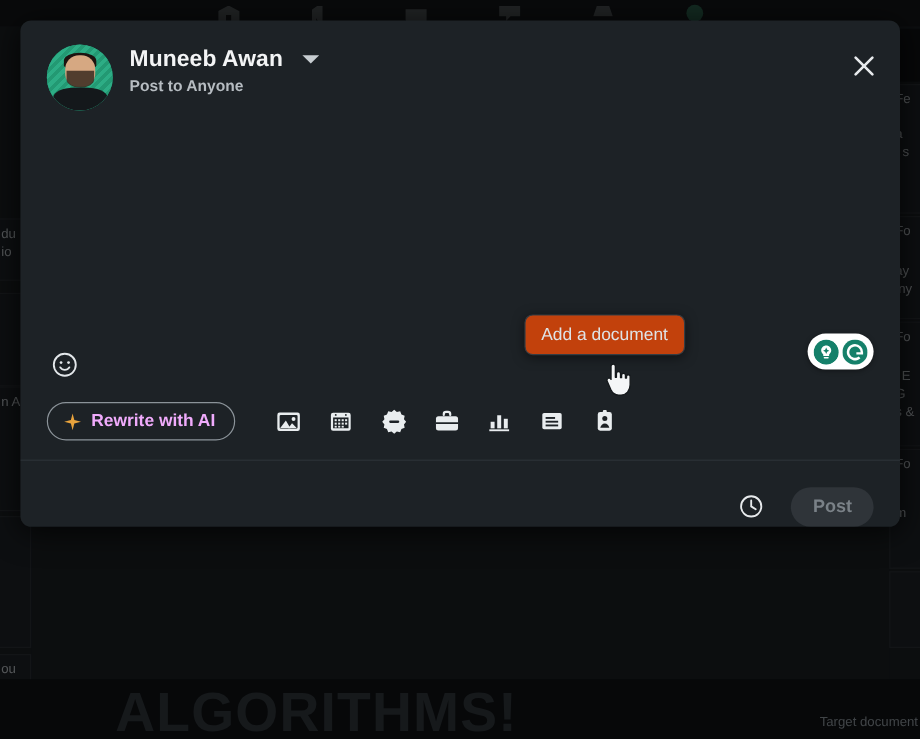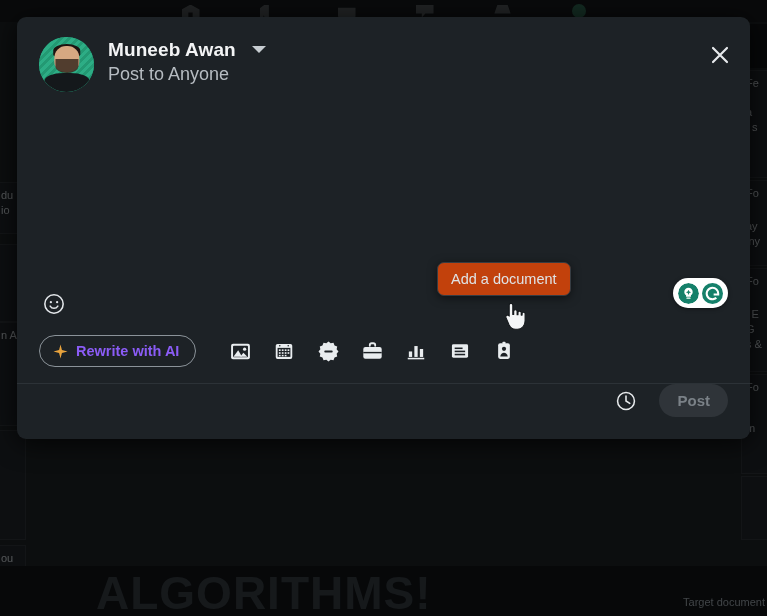--- a/index.html
+++ b/index.html
@@ -113,21 +113,21 @@
     display:inline-block;
     color:#f3f4f5; font-size:19px; font-weight:bold; letter-spacing:.1px;
     vertical-align:middle;
   }
   .caret {
     display:inline-block; margin-left:12px; vertical-align:middle;
     width:0;height:0;border-left:7px solid transparent;border-right:7px solid transparent;
     border-top:7px solid #c7cdd1; position:relative; top:-1px;
   }
   .uaudience {
-    margin-top:3px; color:#b6bcc1; font-size:18px;
+    margin-top:3px; color:#b6bcc1; font-size:13px;font-weight:bold;
   }
   .close-btn {
     position:absolute; right:12px; top:20px;
     width:36px;height:36px;border-radius:50%;
     display:flex;align-items:center;justify-content:center;
     cursor:pointer; background:transparent;
   }
   .close-btn svg { display:block; }
 
   
@@ -154,21 +154,21 @@
   .emoji-btn {
     width:30px;height:30px;border-radius:50%;
     display:flex;align-items:center;justify-content:center; cursor:pointer;
   }
   .icon-row {
     display:flex; align-items:center; gap:0; padding:6px 0 14px 0;
   }
   .rewrite-btn {
     height:32px; border:1px solid #8b9399; border-radius:16px;
     display:flex;align-items:center;gap:8px; padding:0 16px 0 13px;
-    color:#8b5cf6; font-size:14.5px; font-weight:bold; cursor:pointer;
+    color:#f0abfc; font-size:14.5px; font-weight:bold; cursor:pointer;
     margin-right:22px; white-space:nowrap;
   }
   .sparkle { width:15px;height:15px; flex:none; }
   .tool-btn {
     width:44px;height:36px;border-radius:50%;
     display:flex;align-items:center;justify-content:center;cursor:pointer;
     flex:none;
   }
   .tooltip {
     position:absolute;
@@ -179,21 +179,21 @@
     box-shadow:0 2px 10px rgba(0,0,0,.5);
   }
   .cursor-hand {
     position:absolute; left:483px; top:20px; width:26px;height:30px;
     pointer-events:none;
   }
 
   
   .m-foot {
     border-top:1px solid #2c3237;
-    height:56px; display:flex; align-items:flex-start; justify-content:flex-end;
+    height:56px; display:flex; align-items:flex-end; justify-content:flex-end;
     gap:16px; padding:0 22px;
   }
   .clock-btn {
     width:34px;height:34px;border-radius:50%;
     display:flex;align-items:center;justify-content:center;cursor:pointer;
   }
   .post-btn {
     height:33px; min-width:66px; padding:0 18px;
     border-radius:17px; background:#2f3439;
     color:#7a8187; font-size:15px; font-weight:bold;

